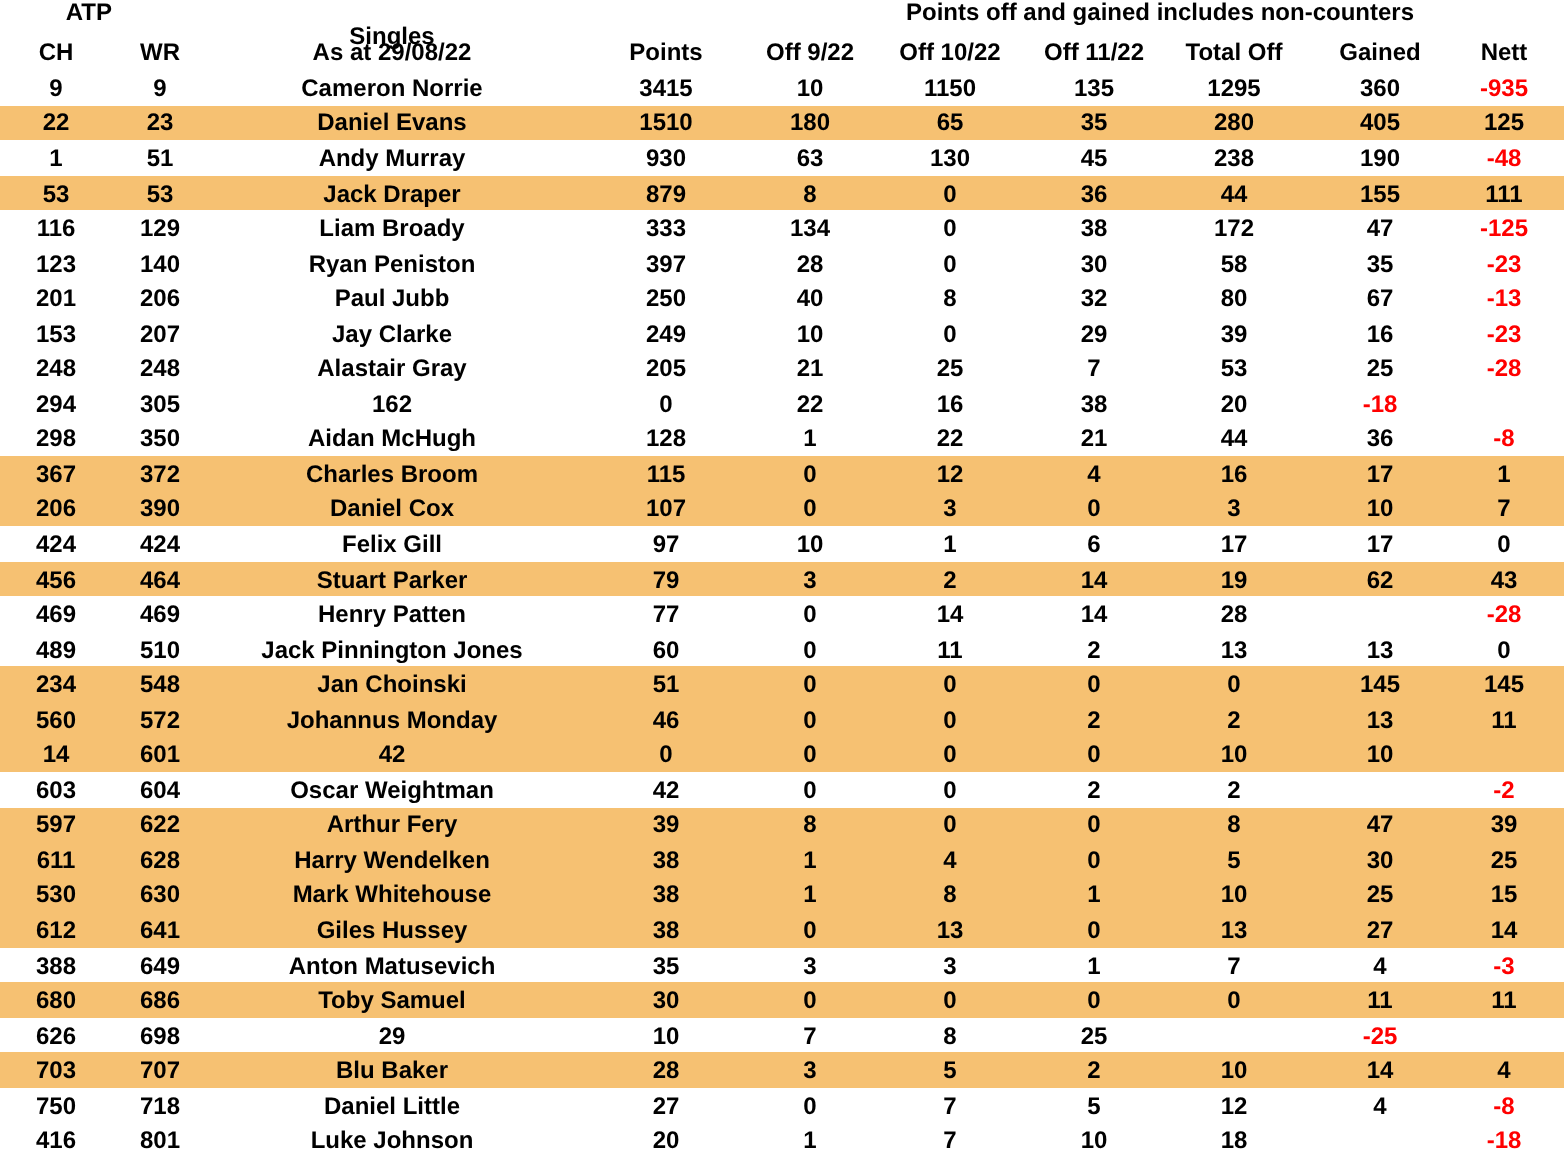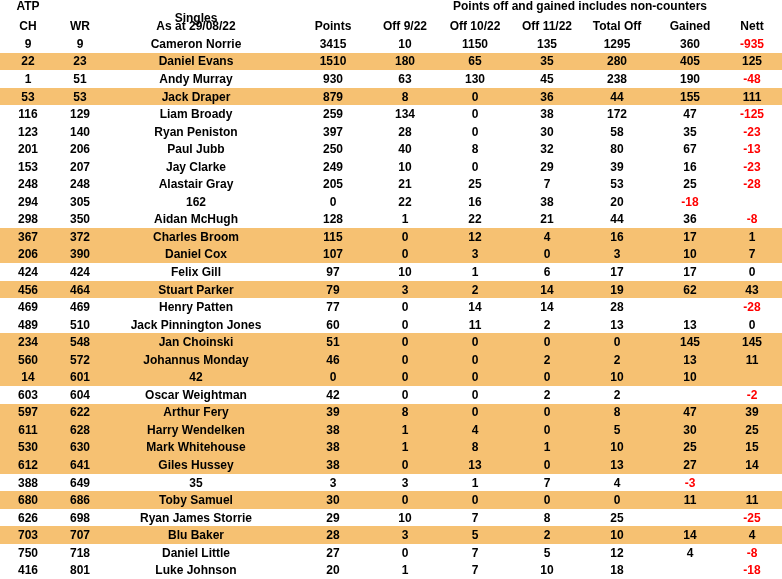--- a/index.html
+++ b/index.html
@@ -29,21 +29,21 @@
     align-items: center;
     min-height: 0;
   }
   .cell {
     text-align: center;
     white-space: nowrap;
     line-height: 1;
   }
   .hl { background: var(--hl, #F6C172); }
   .neg { color: var(--neg, #FF0000); }
-  .hc-atp { grid-column: 1; }
+  .hc-atp { grid-column: 1; text-align: right; }
   .hc-singles { grid-column: 3; }
   .banner { grid-column: 5 / 11; }
 </style>
 </head>
 <body>
 
 <div class="sheet">
   <div class="row">
     <div class="cell hc-atp">ATP</div>
     <div class="cell banner">Points off and gained includes non-counters</div>
@@ -107,21 +107,21 @@
       <div class="cell">0</div>
       <div class="cell">36</div>
       <div class="cell">44</div>
       <div class="cell">155</div>
       <div class="cell">111</div>
     </div>
     <div class="row">
       <div class="cell">116</div>
       <div class="cell">129</div>
       <div class="cell">Liam Broady</div>
-      <div class="cell">259</div>
+      <div class="cell">333</div>
       <div class="cell">134</div>
       <div class="cell">0</div>
       <div class="cell">38</div>
       <div class="cell">172</div>
       <div class="cell">47</div>
       <div class="cell neg">-125</div>
     </div>
     <div class="row">
       <div class="cell">123</div>
       <div class="cell">140</div>
@@ -356,20 +356,21 @@
       <div class="cell">0</div>
       <div class="cell">13</div>
       <div class="cell">0</div>
       <div class="cell">13</div>
       <div class="cell">27</div>
       <div class="cell">14</div>
     </div>
     <div class="row">
       <div class="cell">388</div>
       <div class="cell">649</div>
+      <div class="cell">Anton Matusevich</div>
       <div class="cell">35</div>
       <div class="cell">3</div>
       <div class="cell">3</div>
       <div class="cell">1</div>
       <div class="cell">7</div>
       <div class="cell">4</div>
       <div class="cell neg">-3</div>
     </div>
     <div class="row hl">
       <div class="cell">680</div>
@@ -379,21 +380,20 @@
       <div class="cell">0</div>
       <div class="cell">0</div>
       <div class="cell">0</div>
       <div class="cell">0</div>
       <div class="cell">11</div>
       <div class="cell">11</div>
     </div>
     <div class="row">
       <div class="cell">626</div>
       <div class="cell">698</div>
-      <div class="cell">Ryan James Storrie</div>
       <div class="cell">29</div>
       <div class="cell">10</div>
       <div class="cell">7</div>
       <div class="cell">8</div>
       <div class="cell">25</div>
       <div class="cell"></div>
       <div class="cell neg">-25</div>
     </div>
     <div class="row hl">
       <div class="cell">703</div>

